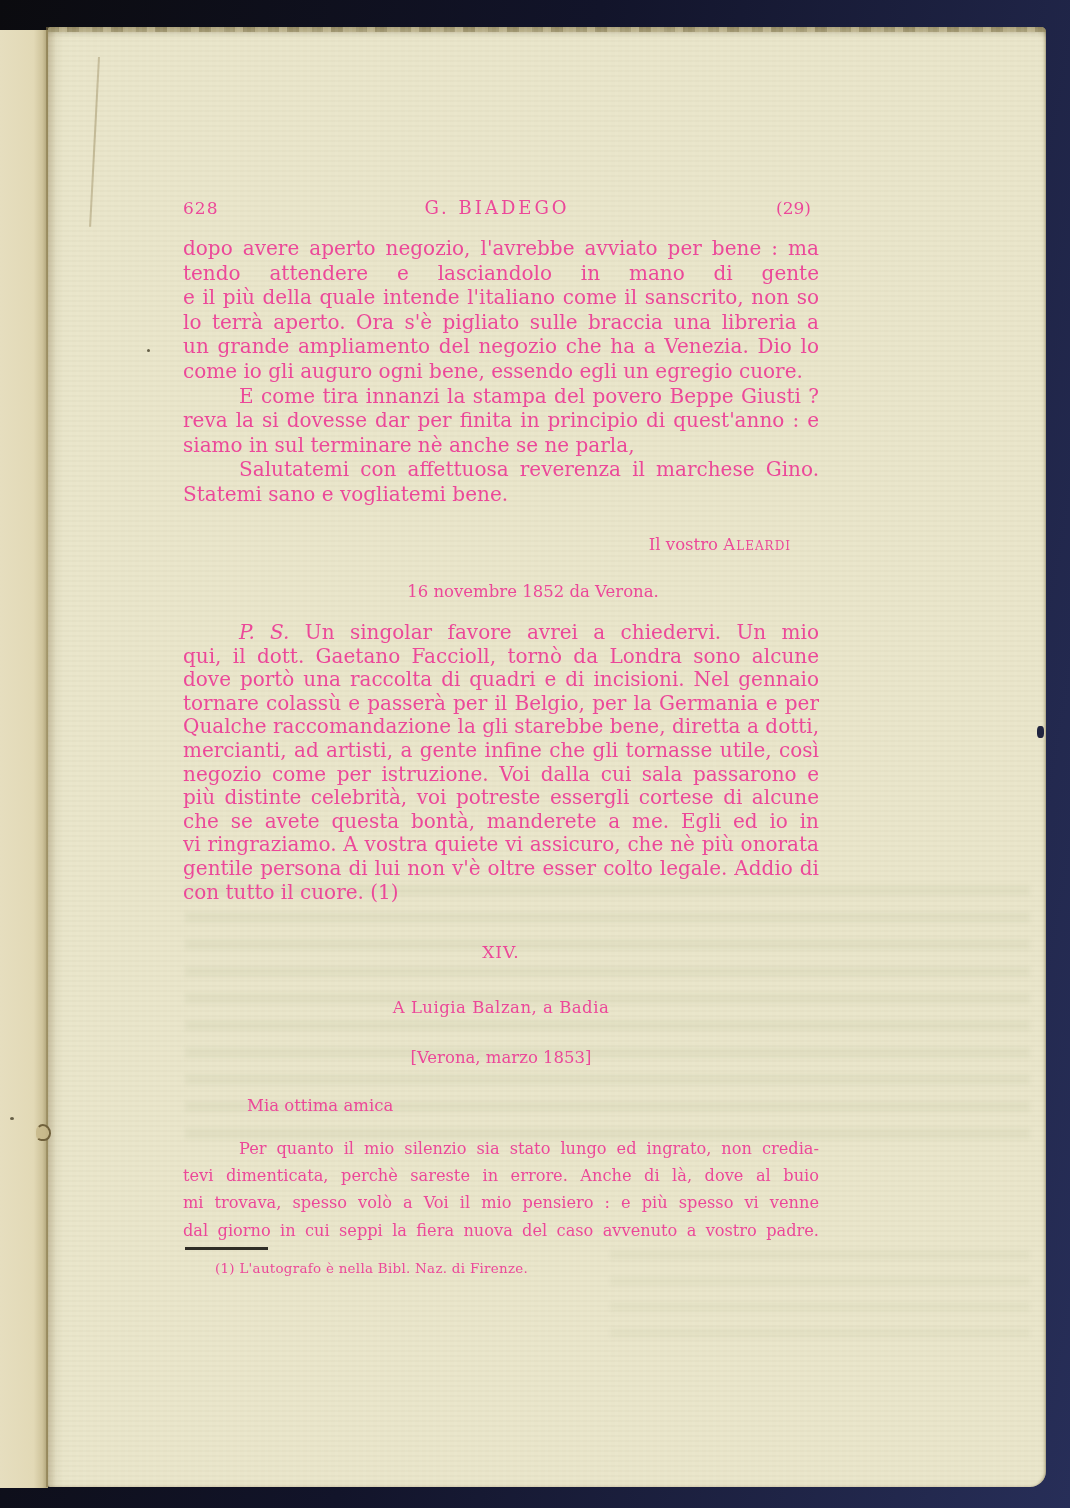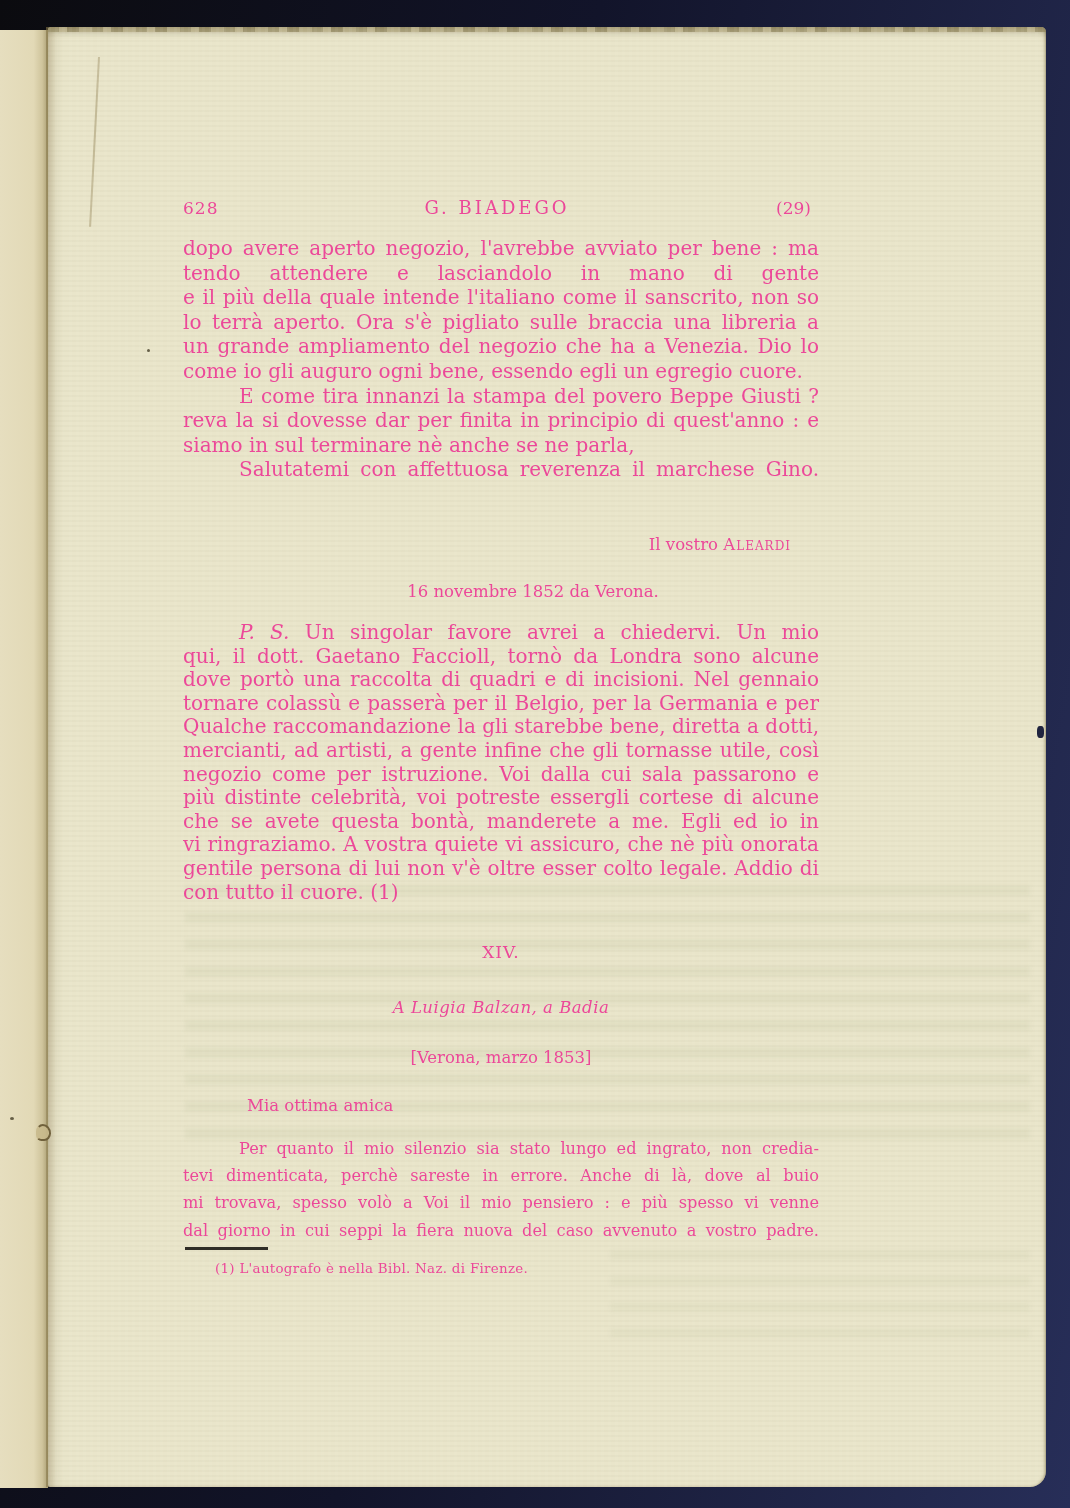--- a/index.html
+++ b/index.html
@@ -65,21 +65,21 @@
   .blockPS .line{height:23.6px;line-height:23.6px;}
   .line.e{text-align-last:left;}
   .ind{text-indent:56px;}
   .it{font-style:italic;}
   .blockA{top:236px;}
   .sig{top:527px;text-align:right;padding-right:28px;box-sizing:border-box;font-size:16.5px;margin-top:8px;}
   .sc{font-variant:small-caps;letter-spacing:1px;}
   .date{top:582px;padding-left:64px;box-sizing:border-box;font-size:16.5px;text-align:center;}
   .blockPS{top:621px;}
   .secnum{top:942px;text-align:center;font-size:17px;letter-spacing:1px;}
-  .dedic{top:998px;text-align:center;font-style:italic;font-size:16.5px;letter-spacing:.5px;}
+  .dedic{top:998px;text-align:center;font-size:16.5px;letter-spacing:.5px;}
   .placedate{top:1048px;text-align:center;font-size:16.5px;}
   .salut{top:1096px;padding-left:64px;box-sizing:border-box;font-size:16.5px;}
   .blockB{top:1135px;}
   .blockB .line{height:27.2px;line-height:27.2px;font-size:16.2px;}
   .fnrule{position:absolute;left:185px;top:1247px;width:83px;height:2.5px;background:#2f2d26;}
   .fnote{top:1259px;padding-left:32px;box-sizing:border-box;font-size:13.4px;line-height:20px;letter-spacing:.3px;}
 </style>
 </head>
 <body>
 
@@ -107,20 +107,21 @@
   <div class="line">dopo avere aperto negozio, l'avrebbe avviato per bene : ma non ci po-</div>
   <div class="line">tendo attendere e lasciandolo in mano di gente perpetuamente nuova,</div>
   <div class="line">e il più della quale intende l'italiano come il sanscrito, non so quanto</div>
   <div class="line">lo terrà aperto. Ora s'è pigliato sulle braccia una libreria a Trieste e</div>
   <div class="line">un grande ampliamento del negozio che ha a Venezia. Dio lo protegga,</div>
   <div class="line e">come io gli auguro ogni bene, essendo egli un egregio cuore.</div>
   <div class="line ind">E come tira innanzi la stampa del povero Beppe Giusti ? — Pa-</div>
   <div class="line">reva la si dovesse dar per finita in principio di quest'anno : e ora che</div>
   <div class="line e">siamo in sul terminare nè anche se ne parla,</div>
   <div class="line ind">Salutatemi con affettuosa reverenza il marchese Gino. Voi e lui</div>
+  <div class="line e">Statemi sano e vogliatemi bene.</div>
 </div>
 
 <div class="tcol sig">
   <span>Il vostro</span>
   <span class="sc">Aleardi</span>
 </div>
 
 <div class="tcol date">16 novembre 1852 da Verona.</div>
 
 <div class="tcol blockPS">

